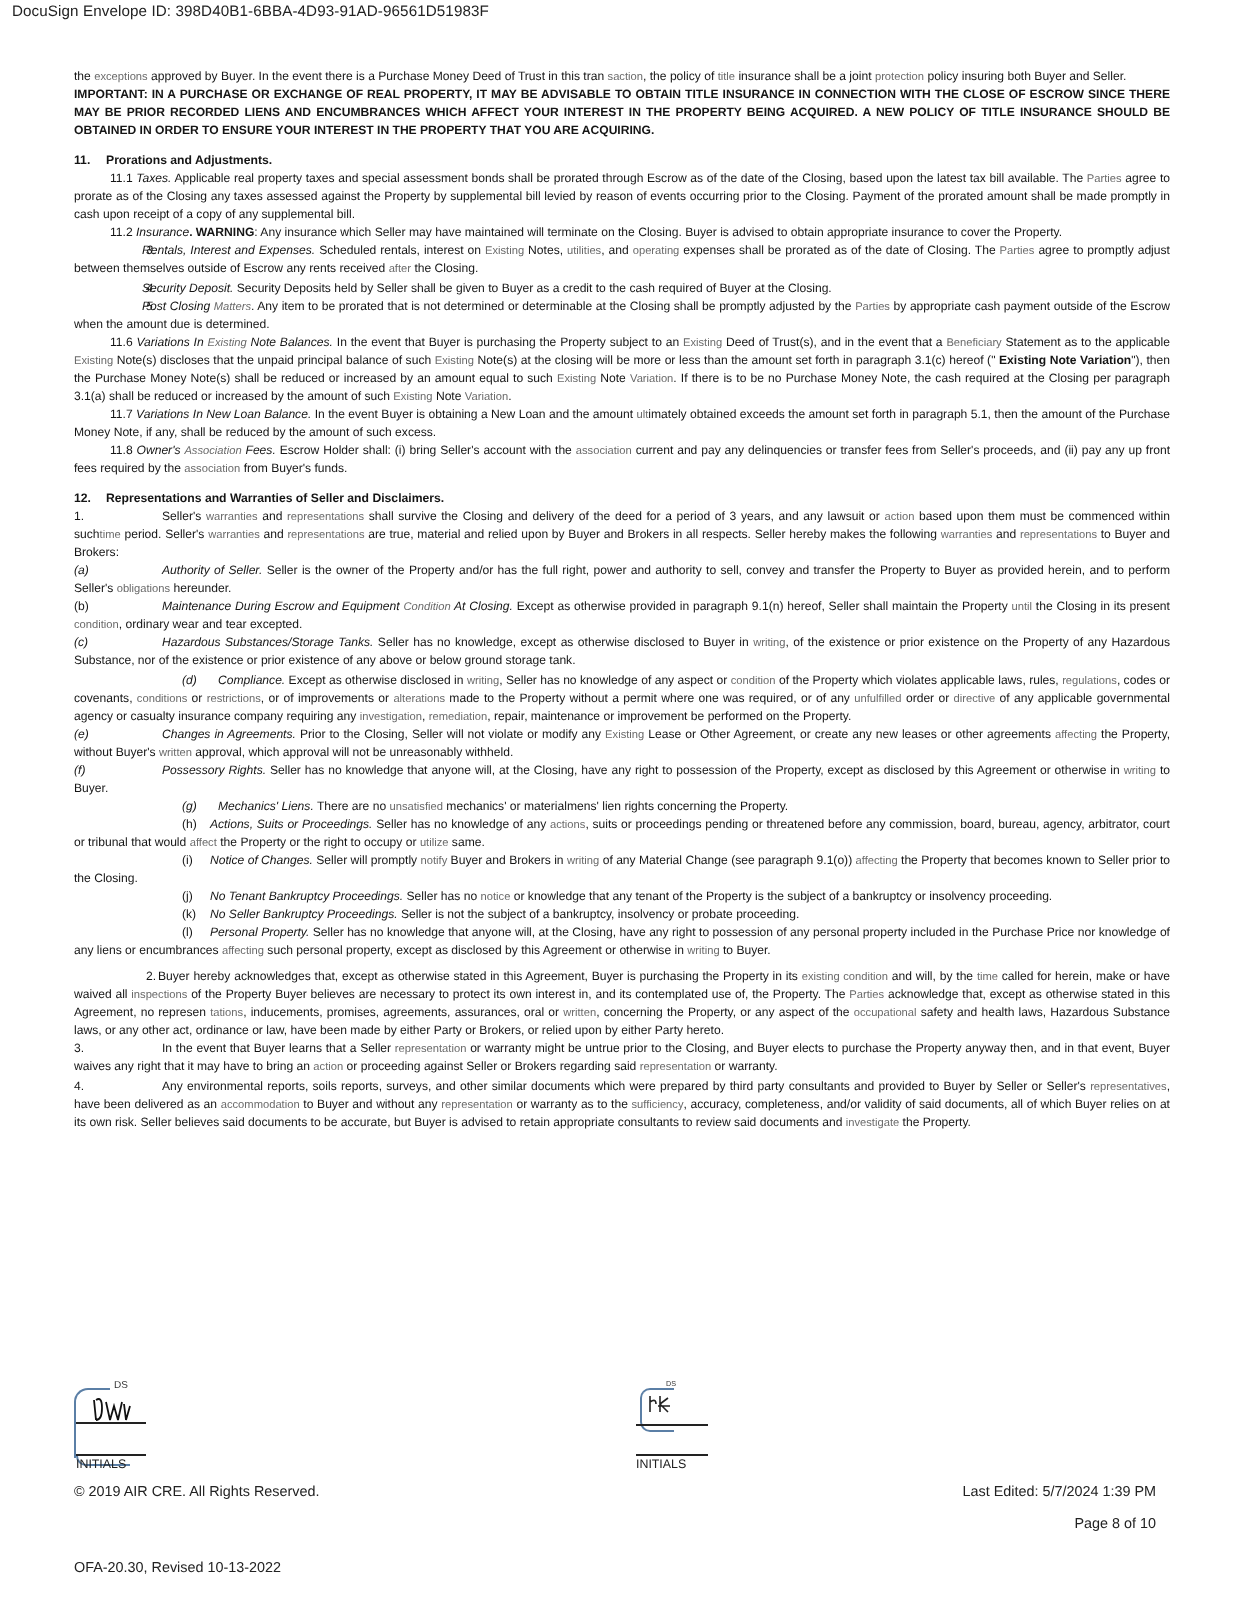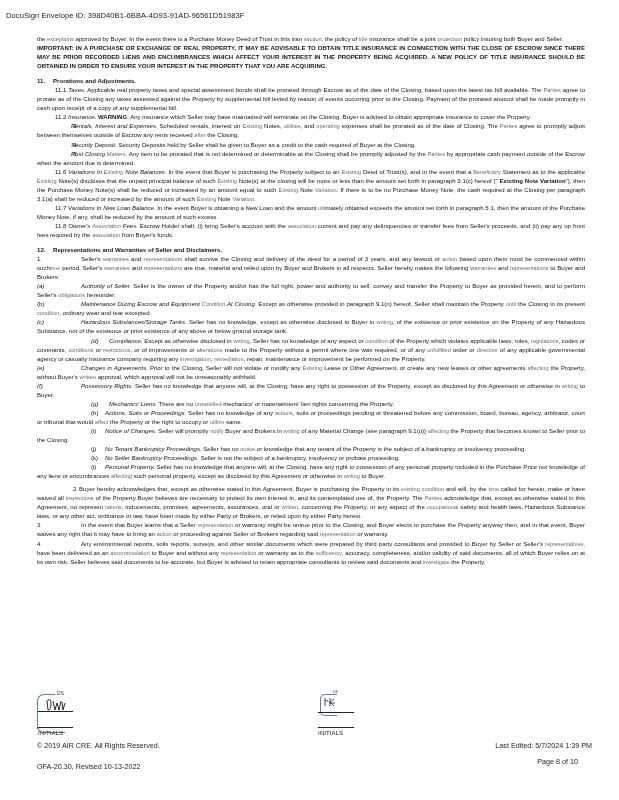--- a/index.html
+++ b/index.html
@@ -1,21 +1,21 @@
 <!DOCTYPE html>
 <html><head>
   <meta charset="utf-8">
   <style>
     html, body { margin: 0; padding: 0; background: #ffffff; }
     body {
       width: 619px; height: 800px; position: relative; overflow: hidden;
       font-family: "Liberation Sans", sans-serif; color: #111;
     }
     .envelope {
-      position: absolute; left: 6px; top: 11px;
+      position: absolute; left: 6px; top: 1px;
       font-size: 7.6px; color: #222; letter-spacing: 0.05px;
     }
     .page {
       position: absolute; left: 37px; top: 35px; width: 548px;
       font-size: 6.05px; line-height: 9.05px; color: #151515;
     }
     .p { margin: 0; text-align: justify; }
     .ind { text-indent: 18px; }
     .b { font-weight: bold; }
     .i { font-style: italic; }
@@ -125,15 +125,15 @@
   <span class="ds-label" style="left:333px;top:690px;font-size:3.6px;">DS</span>
   <svg class="scribble" style="left:324px;top:697px;" width="12" height="10" viewBox="0 0 12 10">
     <path d="M1 1 L1 9 M1 4 Q4 2 4 5 M6 1 L6 9 M6 5 L10 2 M6 5 L10 9 M5 6 L11 6" fill="none" stroke="#222" stroke-width="0.8"></path>
   </svg>
   <div class="sigline" style="left:318px;top:712px;width:36px;"></div>
   <div class="sigline" style="left:318px;top:727px;width:36px;"></div>
   <span class="initials" style="left:318px;top:729px;">INITIALS</span>
 </div>
 
 <div class="footer" style="left:37px;top:741px;">© 2019 AIR CRE.  All Rights Reserved.</div>
-<div class="footer" style="left:37px;top:762px;">OFA-20.30, Revised 10-13-2022</div>
-<div class="footer" style="right:27px;top:741px;">Last Edited: 5/7/2024 1:39 PM</div>
+<div class="footer" style="left:37px;top:779px;">OFA-20.30, Revised 10-13-2022</div>
+<div class="footer" style="right:41px;top:741px;">Last Edited: 5/7/2024 1:39 PM</div>
 <div class="footer" style="right:41px;top:757px;">Page 8 of 10</div>
 
 </body></html>

